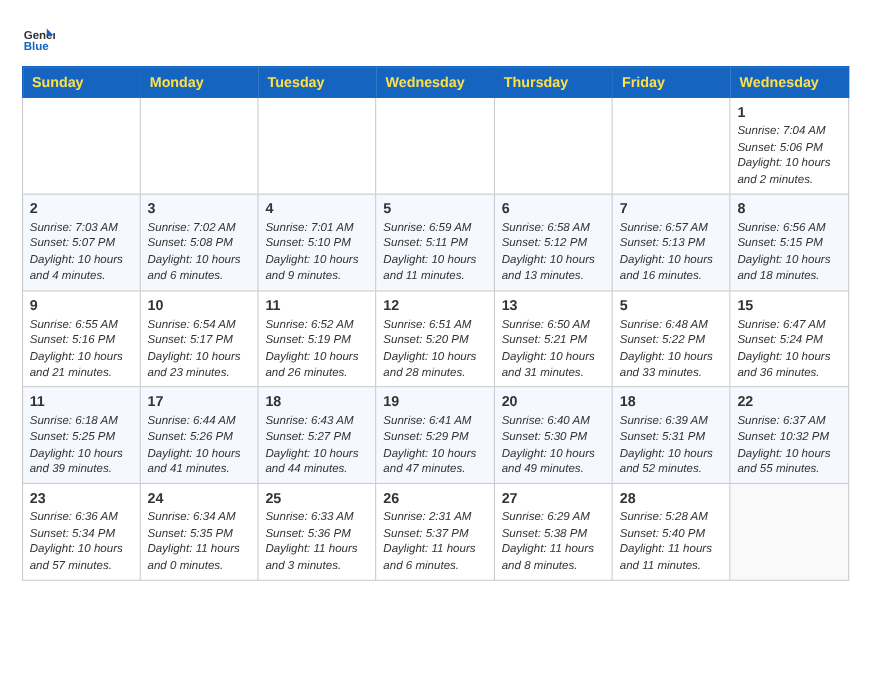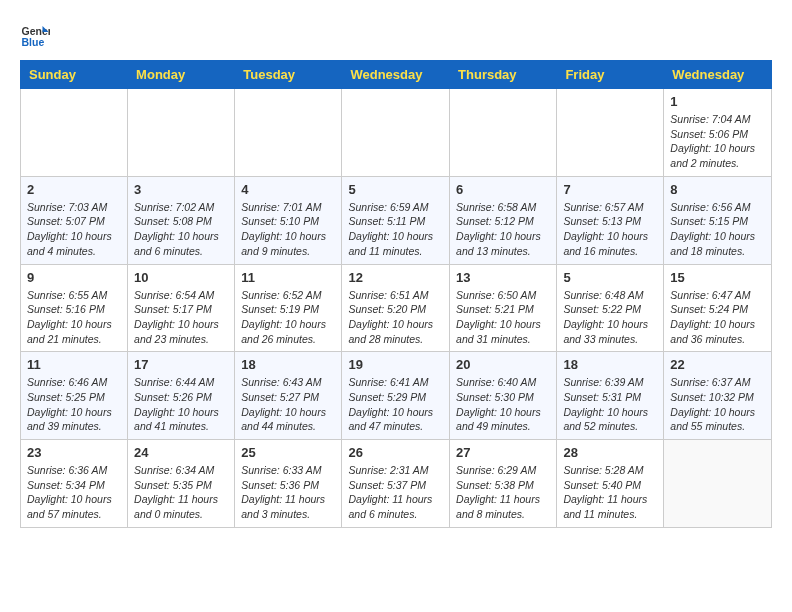--- a/index.html
+++ b/index.html
@@ -217,21 +217,21 @@
         <td>
           <div class="day-num">15</div>
           <div class="day-info">Sunrise: 6:47 AM
 Sunset: 5:24 PM
 Daylight: 10 hours and 36 minutes.</div>
         </td>
       </tr>
       <tr>
         <td>
           <div class="day-num">11</div>
-          <div class="day-info">Sunrise: 6:46 AM
+          <div class="day-info">Sunrise: 6:18 AM
 Sunset: 5:25 PM
 Daylight: 10 hours and 39 minutes.</div>
         </td>
         <td>
           <div class="day-num">17</div>
           <div class="day-info">Sunrise: 6:44 AM
 Sunset: 5:26 PM
 Daylight: 10 hours and 41 minutes.</div>
         </td>
         <td>

